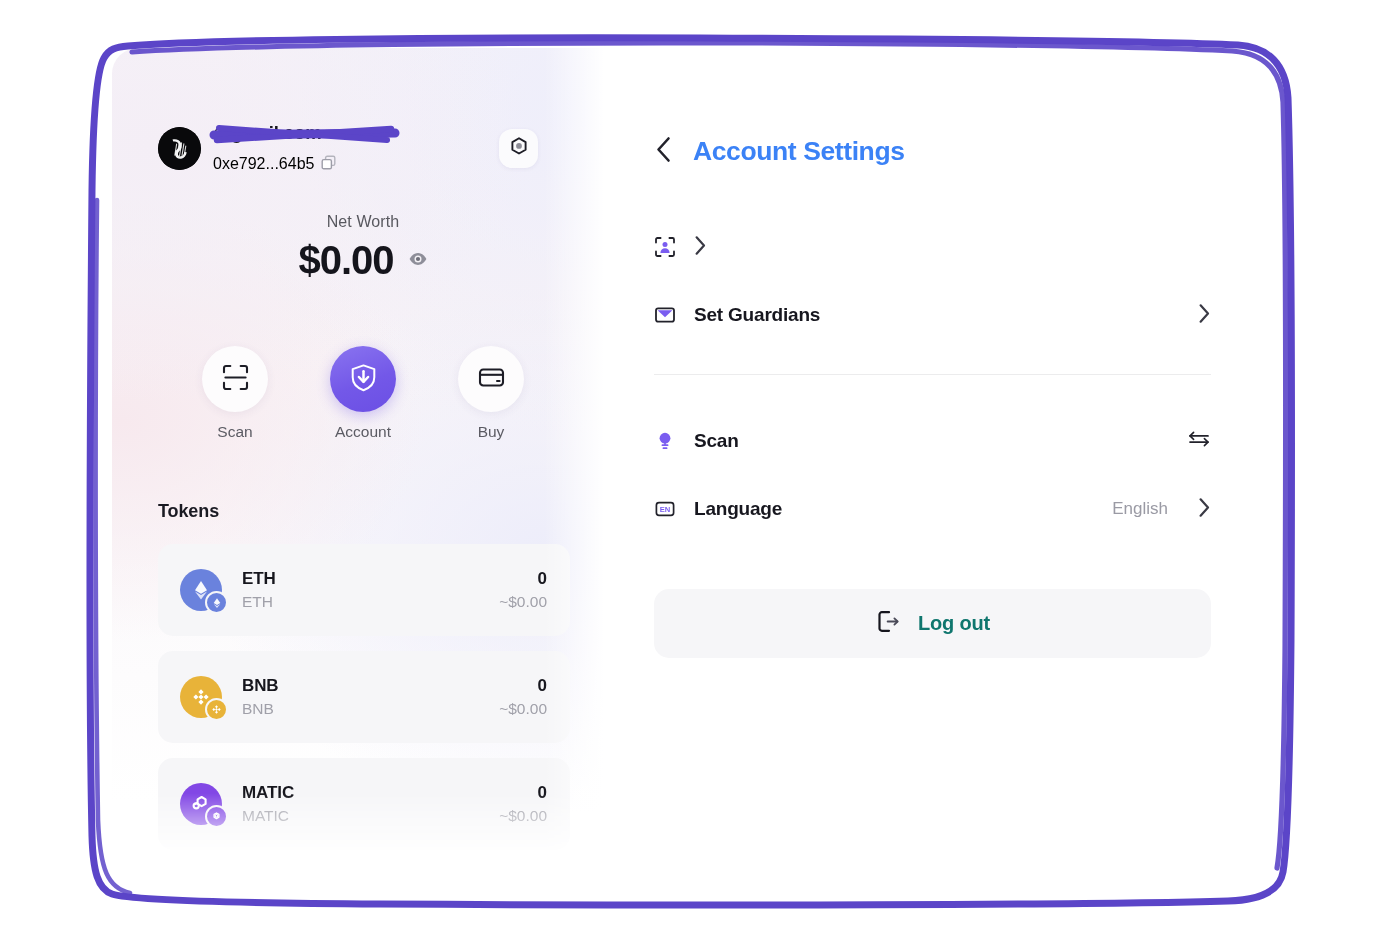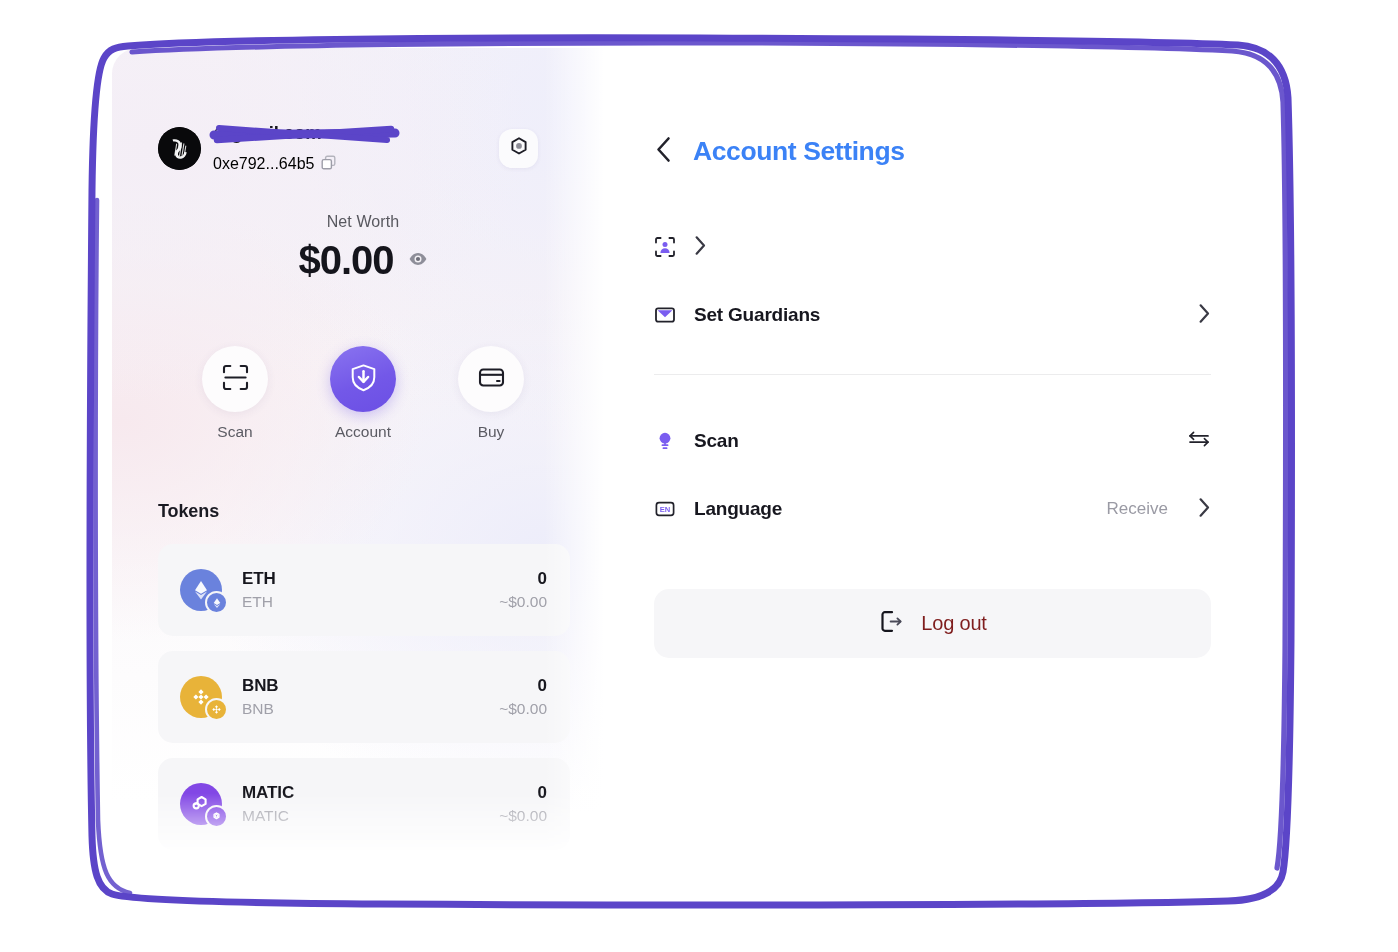--- a/index.html
+++ b/index.html
@@ -317,22 +317,22 @@
     height: 69px;
     background: #f6f6f8;
     border-radius: 15px;
     display: flex;
     align-items: center;
     justify-content: center;
     gap: 16px;
   }
   #logout-label {
     font-size: 20px;
-    font-weight: 400;
-    color: #7f1d1d;
+    font-weight: 700;
+    color: #0f766e;
     letter-spacing: -0.2px;
   }
 </style>
 </head>
 <body>
 
 <div id="stage">
 
   <div id="app-window">
 
@@ -621,21 +621,21 @@
         </div>
 
         <div class="settings-row">
           <span class="settings-row-icon">
             <svg width="22" height="22" viewBox="0 0 22 22" aria-hidden="true">
               <rect x="2.4" y="4.6" width="17.2" height="12.8" rx="2.6" fill="none" stroke="#22222b" stroke-width="1.7"></rect>
               <text x="11" y="14.2" text-anchor="middle" font-family="Liberation Sans, sans-serif" font-size="7.6" font-weight="700" fill="#7a5df0">EN</text>
             </svg>
           </span>
           <span class="settings-row-label">Language</span>
-          <span class="settings-row-value">Receive</span>
+          <span class="settings-row-value">English</span>
           <span>
             <svg width="13" height="21" viewBox="0 0 13 21" aria-hidden="true">
               <path d="M2.6 2.3 L10 10.5 L2.6 18.7" fill="none" stroke="#3a3a45" stroke-width="2.2" stroke-linecap="round" stroke-linejoin="round"></path>
             </svg>
           </span>
         </div>
       </div>
 
       <div id="logout-button">
         <span>

